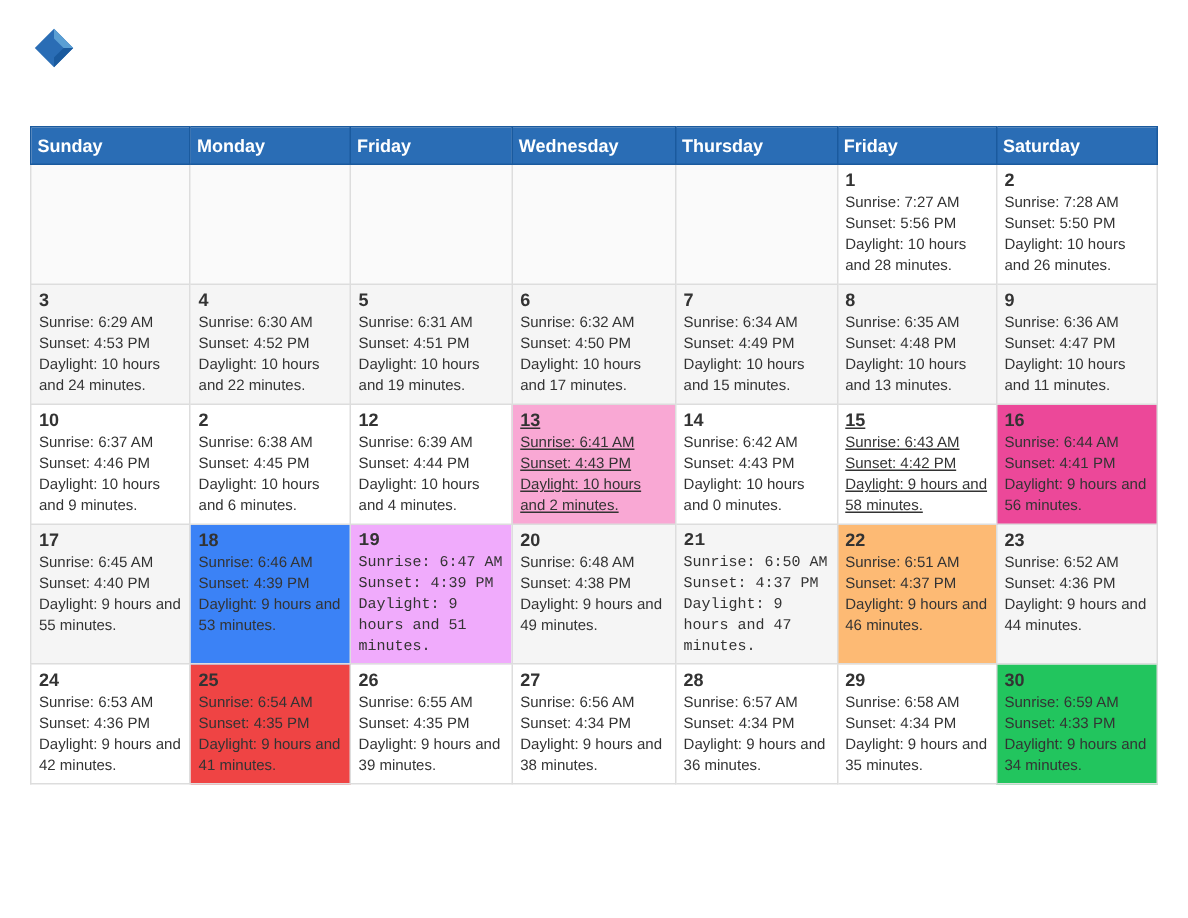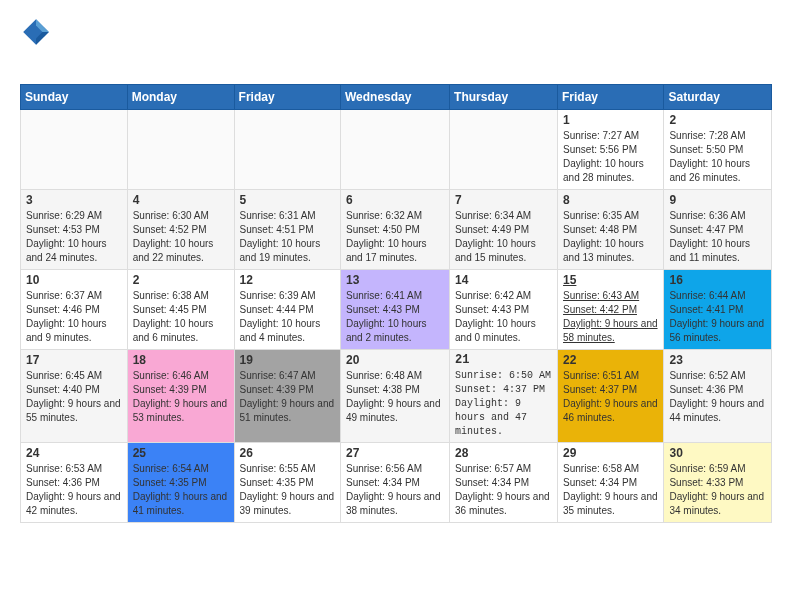--- a/index.html
+++ b/index.html
@@ -207,97 +207,97 @@
           <div class="day-info">Sunrise: 6:38 AM
 Sunset: 4:45 PM
 Daylight: 10 hours and 6 minutes.</div>
         </td>
         <td style="background: rgb(255, 255, 255);">
           <span class="day-num">12</span>
           <div class="day-info">Sunrise: 6:39 AM
 Sunset: 4:44 PM
 Daylight: 10 hours and 4 minutes.</div>
         </td>
-        <td style="background: #c4b5fd;">
+        <td style="background: #f9a8d4; text-decoration: underline;">
           <span class="day-num">13</span>
           <div class="day-info">Sunrise: 6:41 AM
 Sunset: 4:43 PM
 Daylight: 10 hours and 2 minutes.</div>
         </td>
         <td style="background: rgb(255, 255, 255);">
           <span class="day-num">14</span>
           <div class="day-info">Sunrise: 6:42 AM
 Sunset: 4:43 PM
 Daylight: 10 hours and 0 minutes.</div>
         </td>
         <td style="background: rgb(255, 255, 255); text-decoration: underline;">
           <span class="day-num">15</span>
           <div class="day-info">Sunrise: 6:43 AM
 Sunset: 4:42 PM
 Daylight: 9 hours and 58 minutes.</div>
         </td>
-        <td style="background: #0ea5e9;">
+        <td style="background: #ec4899;">
           <span class="day-num">16</span>
           <div class="day-info">Sunrise: 6:44 AM
 Sunset: 4:41 PM
 Daylight: 9 hours and 56 minutes.</div>
         </td>
       </tr>
       <tr>
         <td style="background: rgb(245, 245, 245);">
           <span class="day-num">17</span>
           <div class="day-info">Sunrise: 6:45 AM
 Sunset: 4:40 PM
 Daylight: 9 hours and 55 minutes.</div>
         </td>
-        <td style="background: #f9a8d4;">
+        <td style="background: #3b82f6;">
           <span class="day-num">18</span>
           <div class="day-info">Sunrise: 6:46 AM
 Sunset: 4:39 PM
 Daylight: 9 hours and 53 minutes.</div>
         </td>
-        <td style="background: #a3a3a3;">
+        <td style="background: #f0abfc; font-family: Liberation Mono, monospace;">
           <span class="day-num">19</span>
           <div class="day-info">Sunrise: 6:47 AM
 Sunset: 4:39 PM
 Daylight: 9 hours and 51 minutes.</div>
         </td>
         <td style="background: rgb(245, 245, 245);">
           <span class="day-num">20</span>
           <div class="day-info">Sunrise: 6:48 AM
 Sunset: 4:38 PM
 Daylight: 9 hours and 49 minutes.</div>
         </td>
         <td style="background: rgb(245, 245, 245); font-family: Liberation Mono, monospace;">
           <span class="day-num">21</span>
           <div class="day-info">Sunrise: 6:50 AM
 Sunset: 4:37 PM
 Daylight: 9 hours and 47 minutes.</div>
         </td>
-        <td style="background: #eab308;">
+        <td style="background: #fdba74;">
           <span class="day-num">22</span>
           <div class="day-info">Sunrise: 6:51 AM
 Sunset: 4:37 PM
 Daylight: 9 hours and 46 minutes.</div>
         </td>
         <td style="background: rgb(245, 245, 245);">
           <span class="day-num">23</span>
           <div class="day-info">Sunrise: 6:52 AM
 Sunset: 4:36 PM
 Daylight: 9 hours and 44 minutes.</div>
         </td>
       </tr>
       <tr>
         <td style="background: rgb(255, 255, 255);">
           <span class="day-num">24</span>
           <div class="day-info">Sunrise: 6:53 AM
 Sunset: 4:36 PM
 Daylight: 9 hours and 42 minutes.</div>
         </td>
-        <td style="background: #3b82f6;">
+        <td style="background: #ef4444;">
           <span class="day-num">25</span>
           <div class="day-info">Sunrise: 6:54 AM
 Sunset: 4:35 PM
 Daylight: 9 hours and 41 minutes.</div>
         </td>
         <td style="background: rgb(255, 255, 255);">
           <span class="day-num">26</span>
           <div class="day-info">Sunrise: 6:55 AM
 Sunset: 4:35 PM
 Daylight: 9 hours and 39 minutes.</div>
@@ -313,21 +313,21 @@
           <div class="day-info">Sunrise: 6:57 AM
 Sunset: 4:34 PM
 Daylight: 9 hours and 36 minutes.</div>
         </td>
         <td style="background: rgb(255, 255, 255);">
           <span class="day-num">29</span>
           <div class="day-info">Sunrise: 6:58 AM
 Sunset: 4:34 PM
 Daylight: 9 hours and 35 minutes.</div>
         </td>
-        <td style="background: #fef9c3;">
+        <td style="background: #22c55e;">
           <span class="day-num">30</span>
           <div class="day-info">Sunrise: 6:59 AM
 Sunset: 4:33 PM
 Daylight: 9 hours and 34 minutes.</div>
         </td>
       </tr>
     </tbody>
 </table>
 
 </body></html>

